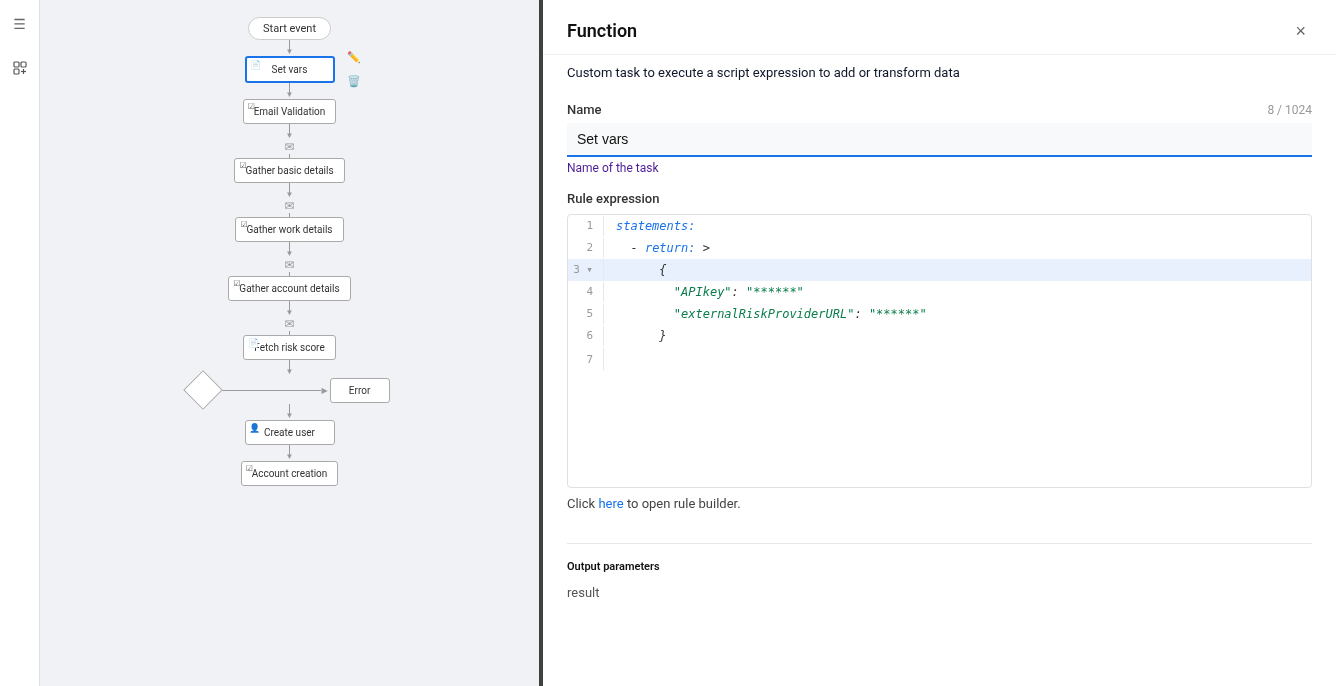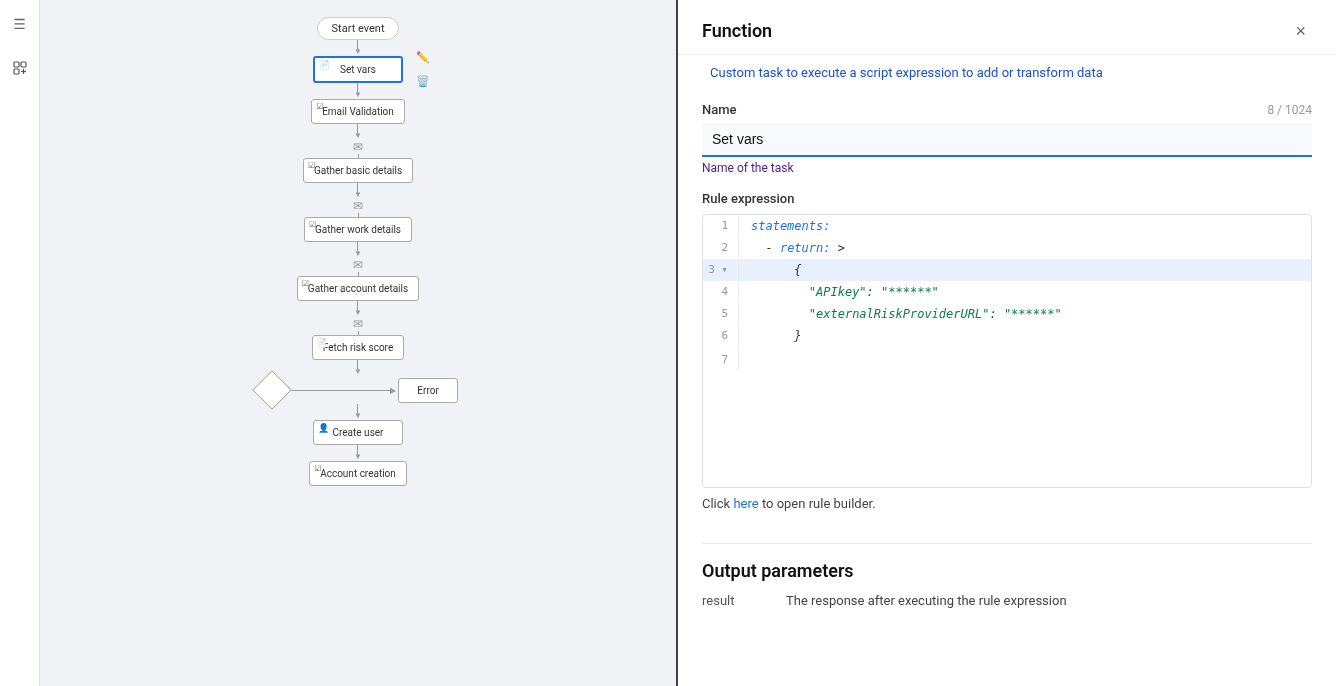--- a/index.html
+++ b/index.html
@@ -40,23 +40,23 @@
     .canvas-area {
       flex: 1;
       background: #f0f2f5;
       position: relative;
       overflow: hidden;
       max-width: 660px;
     }
 
     
     .right-panel {
-      width: 660px;
+      width: 797px;
       background: #fff;
-      border-left: 2px solid #404040;
+      border-left: 4px solid #404040;
       display: flex;
       flex-direction: column;
       height: 100%;
       overflow-y: auto;
       position: relative;
     }
 
     .panel-header {
       padding: 20px 24px 12px;
       border-bottom: 1px solid #f0f0f0;
@@ -73,22 +73,22 @@
       background: none;
       border: none;
       cursor: pointer;
       font-size: 18px;
       color: #666;
       line-height: 1;
       padding: 2px 6px;
     }
     .panel-subtitle {
       font-size: 13px;
-      color: #1d4ed8;
-      padding: 10px 32px;
+      color: #0f172a;
+      padding: 10px 24px;
     }
 
     .panel-body {
       padding: 0 24px;
       flex: 1;
     }
 
     .field-section {
       margin-bottom: 16px;
       padding-top: 12px;
@@ -183,21 +183,21 @@
       color: #1a73e8;
       text-decoration: none;
     }
 
     .output-section {
       border-top: 1px solid #e8e8e8;
       padding-top: 16px;
       margin-top: 4px;
     }
     .output-title {
-      font-size: 18px;
+      font-size: 11px;
       font-weight: 600;
       color: #111;
       margin-bottom: 12px;
     }
     .output-row {
       display: flex;
       gap: 24px;
       margin-bottom: 12px;
     }
     .output-key {
@@ -546,20 +546,19 @@
         <span>Click</span>
         <a href="#">here</a>
         <span>to open rule builder.</span>
       </p>
     </div>
 
     <div class="output-section">
       <div class="output-title">Output parameters</div>
       <div class="output-row">
         <span class="output-key">result</span>
-        <span class="output-value">The response after executing the rule expression</span>
       </div>
     </div>
 
   </div>
 
 
 </div>
 
 </body></html>

